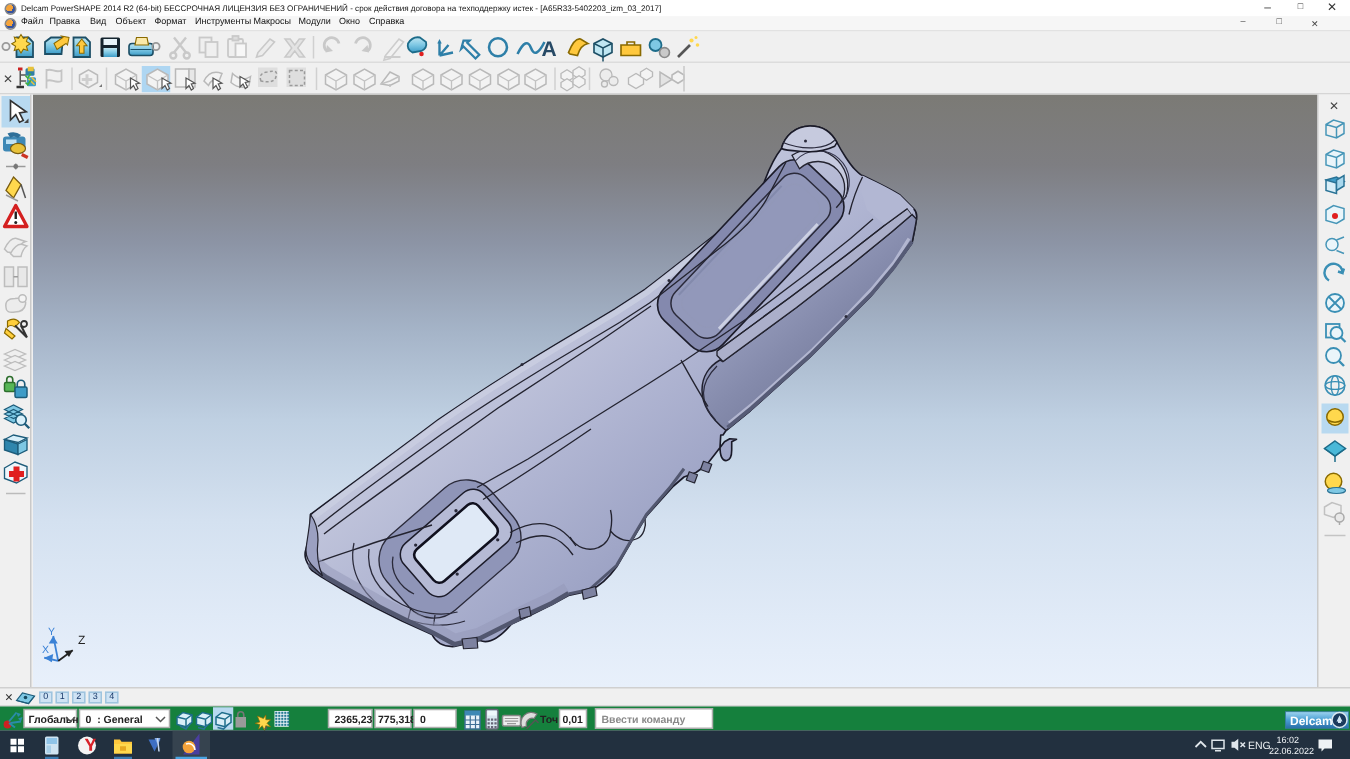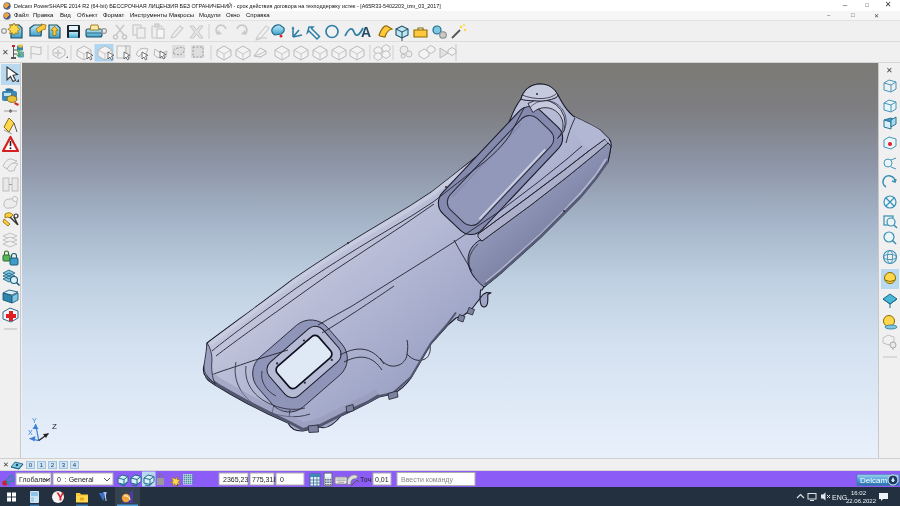--- a/index.html
+++ b/index.html
@@ -18,21 +18,21 @@
 #tb2{position:absolute;left:0;top:42px;width:900px;height:21px;background:#f0f0f0;border-bottom:1px solid #d5d5d5;}
 
 #lbar{position:absolute;left:0;top:63px;width:21px;height:395px;background:#f0f0f0;border-right:1px solid #c9c9c9;}
 #rbar{position:absolute;left:878px;top:63px;width:22px;height:395px;background:#f0f0f0;border-left:1px solid #c9c9c9;}
 
 #vp{position:absolute;left:22px;top:63px;width:856px;height:395px;}
 
 #levels{position:absolute;left:0;top:458px;width:900px;height:12px;background:#f0f0f0;border-top:1px solid #d0d0d0;font-size:7px;}
 .lvbtn{position:absolute;top:2px;width:9px;height:8px;background:#cfe3f4;border:1px solid #9fc4de;color:#1a3a6b;font-size:6px;text-align:center;line-height:6px;}
 
-#status{position:absolute;left:0;top:470px;width:900px;height:17px;background:#8b5cf6;border-top:1px solid #d8d8d8;font-size:7px;color:#222;}
+#status{position:absolute;left:0;top:470px;width:900px;height:17px;background:#15803d;border-top:1px solid #d8d8d8;font-size:7px;color:#222;font-weight:bold;}
 
 #taskbar{position:absolute;left:0;top:487px;width:900px;height:19px;background:#22303f;}
 </style>
 </head>
 <body>
 <div id="app">
   <div id="titlebar">
     <div class="appico"></div>
     <div class="ttext">Delcam PowerSHAPE 2014 R2 (64-bit) БЕССРОЧНАЯ ЛИЦЕНЗИЯ БЕЗ ОГРАНИЧЕНИЙ - срок действия договора на техподдержку истек - [A65R33-5402203_izm_03_2017]</div>
     <div class="wbtn" style="left:840px;">–</div>

